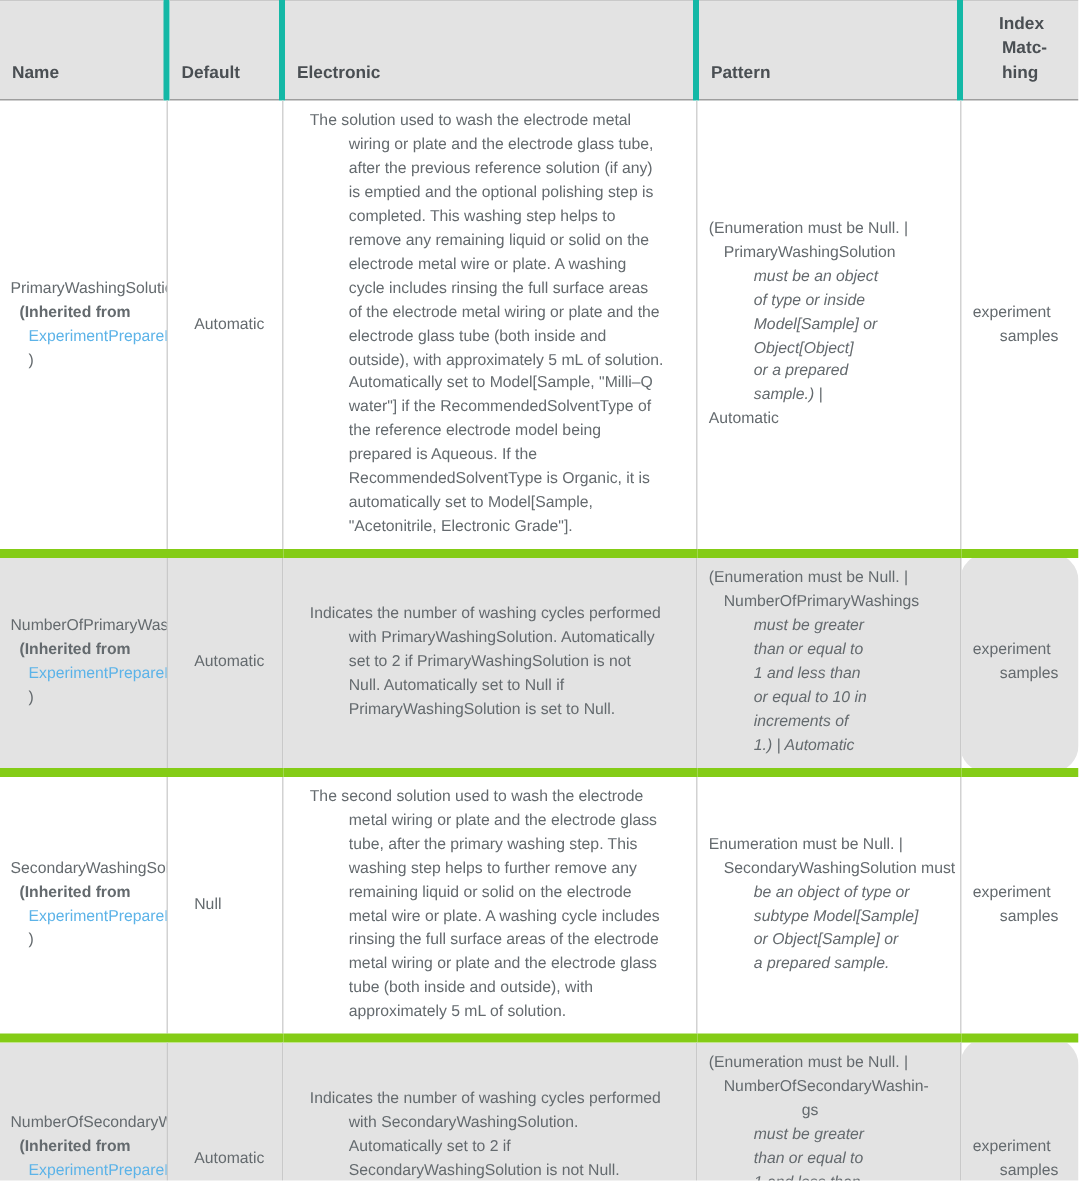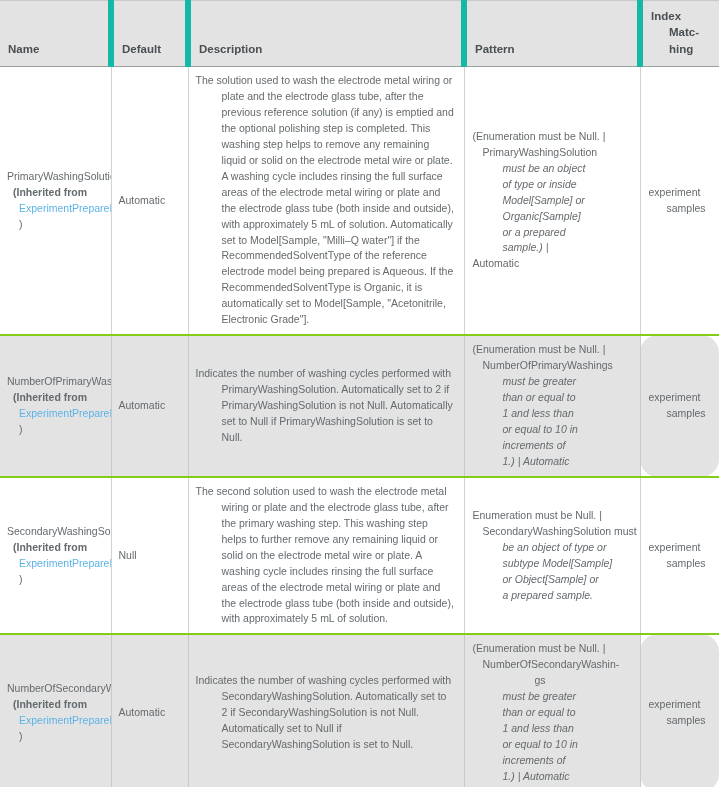--- a/index.html
+++ b/index.html
@@ -30,46 +30,46 @@
 
   thead th {
     background: #e3e3e3;
     color: #4a4f53;
     font-size: 11.5px;
     font-weight: bold;
     text-align: left;
     vertical-align: bottom;
     padding: 8px 8px 9px 8px;
     height: 64px;
-    border-right: 6px solid #14b8a6;
+    border-right: 4px solid #14b8a6;
     border-bottom: 1px solid #9e9e9e;
     line-height: 1.42;
     overflow: hidden;
     white-space: nowrap;
   }
   thead th:last-child { border-right: none; }
 
   thead th.th-index {
     white-space: normal;
     vertical-align: top;
     padding-top: 7px;
     text-indent: 0;
     padding-left: 8px;
   }
-  thead th.th-index .idx-l1 { display: block; }
+  thead th.th-index .idx-l1 { display: block; margin-left: 16px; }
   thead th.th-index .idx-l2 { display: block; padding-left: 18px; }
   thead th.th-index .idx-l3 { display: block; padding-left: 18px; }
 
   tbody td {
     font-size: 10.5px;
     line-height: 1.52;
     vertical-align: middle;
-    padding: 6px 7px;
+    padding: 6px 18px;
     border-right: 1px solid #d2d2d2;
-    border-bottom: 2px solid #84cc16;
+    border-bottom: 6px solid #84cc16;
     color: #646a6e;
     overflow: hidden;
   }
   tbody td:last-child { border-right: none; }
 
   tbody tr.row-shaded td { background: #e3e3e3; border-right-color: #c9c9c9; }
   tbody tr.row-plain  td { background: #ffffff; }
 
   
   td.cell-name {
@@ -118,21 +118,21 @@
     <col class="c-name">
       <col class="c-default">
       <col class="c-desc">
       <col class="c-pattern">
       <col class="c-index">
   </colgroup>
   <thead>
     <tr>
       <th>Name</th>
       <th>Default</th>
-      <th>Description</th>
+      <th>Electronic</th>
       <th>Pattern</th>
       <th class="th-index">
         <span class="idx-l1">Index</span>
         <span class="idx-l2">Matc-</span>
         <span class="idx-l3">hing</span>
       </th>
     </tr>
   </thead>
   <tbody id="table-body">
       <tr class="row-plain">
@@ -145,21 +145,21 @@
         <td class="cell-default">Automatic</td>
         <td class="cell-desc">
           <div class="para">The solution used to wash the electrode metal wiring or plate and the electrode glass tube, after the previous reference solution (if any) is emptied and the optional polishing step is completed. This washing step helps to remove any remaining liquid or solid on the electrode metal wire or plate. A washing cycle includes rinsing the full surface areas of the electrode metal wiring or plate and the electrode glass tube (both inside and outside), with approximately 5 mL of solution. Automatically set to Model[Sample, "Milli–Q water"] if the RecommendedSolventType of the reference electrode model being prepared is Aqueous. If the RecommendedSolventType is Organic, it is automatically set to Model[Sample, "Acetonitrile, Electronic Grade"].</div>
         </td>
         <td class="cell-pattern pat-narrow">
           <span class="pl lvl0">(Enumeration must be Null. |</span>
           <span class="pl lvl1">PrimaryWashingSolution</span>
           <span class="pl lvl2">must be an object</span>
           <span class="pl lvl2">of type or inside</span>
           <span class="pl lvl2">Model[Sample] or</span>
-          <span class="pl lvl2">Organic[Sample]</span>
+          <span class="pl lvl2">Object[Object]</span>
           <span class="pl lvl2">or a prepared</span>
           <span class="pl lvl2">sample.) |</span>
           <span class="pl lvl0">Automatic</span>
         </td>
         <td class="cell-index">
           <span class="ix1">experiment</span>
           <span class="ix2">samples</span>
         </td>
       </tr>
       <tr class="row-shaded">

